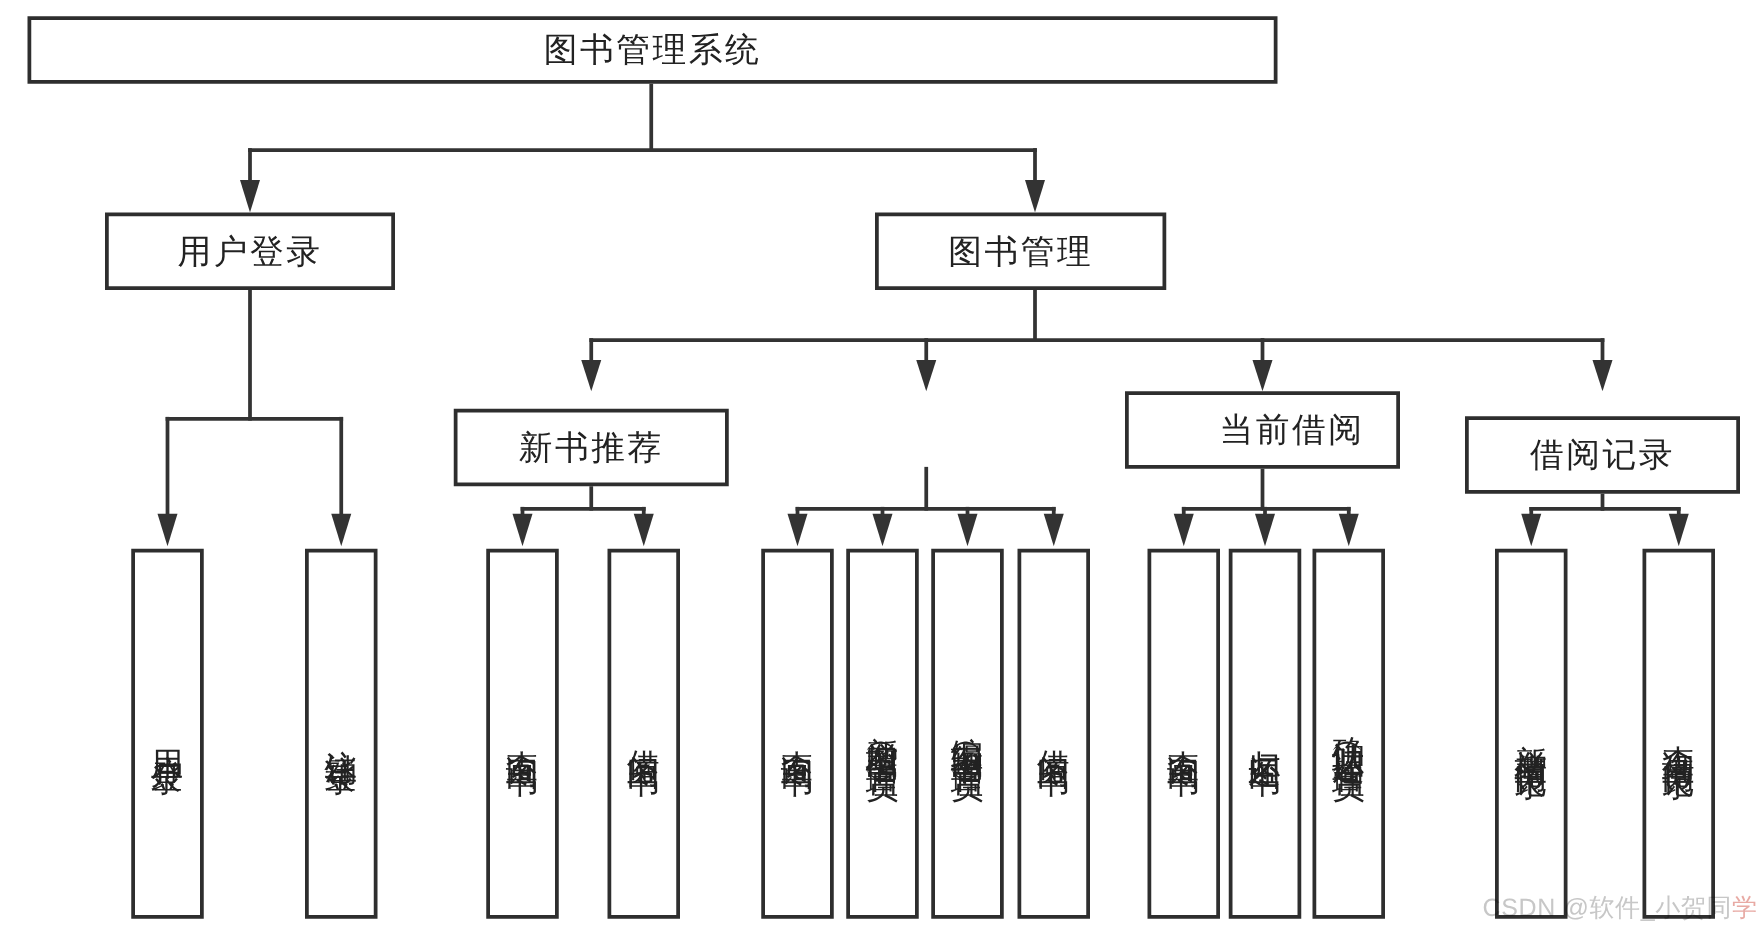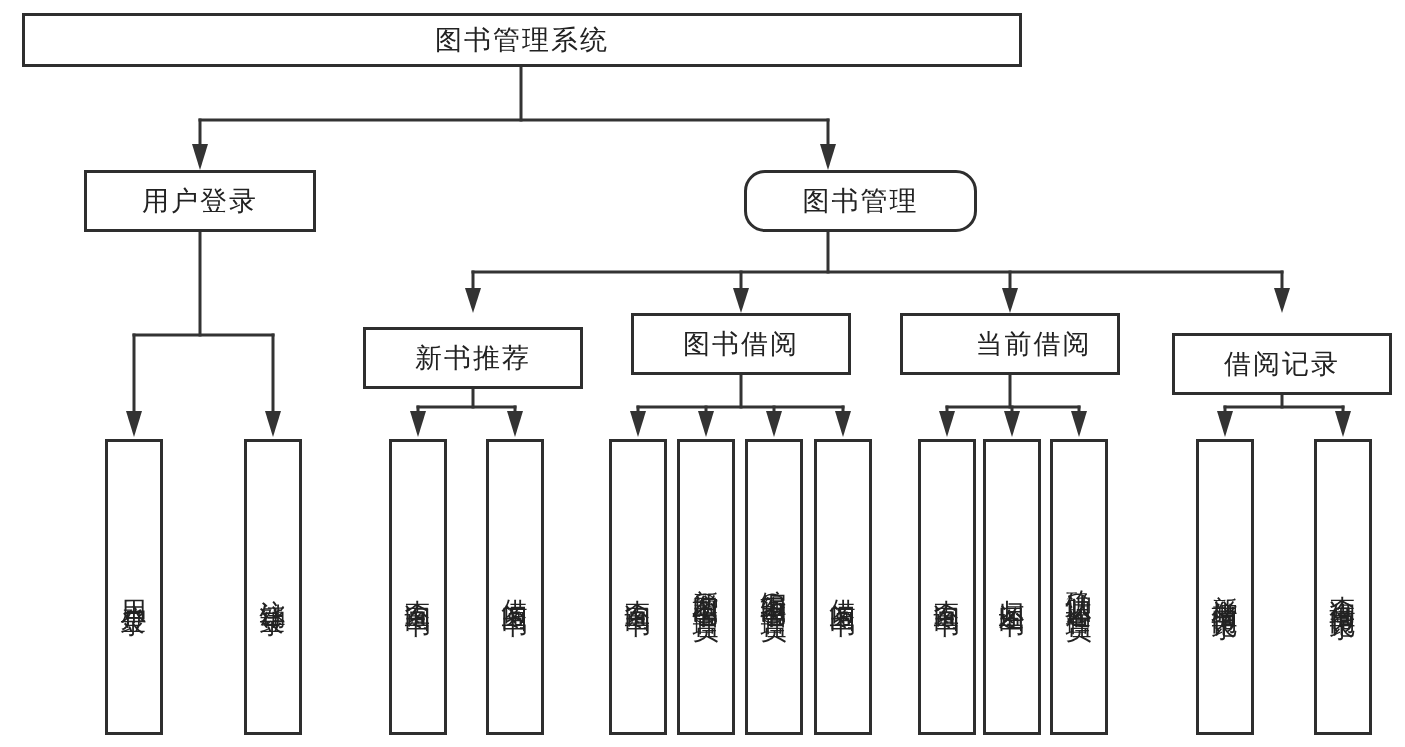--- a/index.html
+++ b/index.html
@@ -133,24 +133,23 @@
       <line x1="1225" y1="407" x2="1225" y2="414"></line>
       <line x1="1343" y1="407" x2="1343" y2="414"></line>
       <polygon points="1217,411 1233,411 1225,437"></polygon>
       <polygon points="1335,411 1351,411 1343,437"></polygon>
     </g>
   </svg>
 
   <div class="hnode" style="left:22px; top:13px; width:1000px; height:54px;">图书管理系统</div>
 
   <div class="hnode" style="left:84px; top:170px; width:232px; height:62px;">用户登录</div>
-  <div class="hnode" style="left:744px; top:170px; width:233px; height:62px;border-radius:21px;">图书管理</div>
+  <div class="hnode" style="left:700px; top:170px; width:233px; height:62px;">图书管理</div>
 
   <div class="hnode" style="left:363px; top:313px; width:220px; height:62px;margin-top:14px;">新书推荐</div>
-  <div class="hnode" style="left:631px; top:313px; width:220px; height:62px;">图书借阅</div>
   <div class="hnode" style="left:900px; top:313px; width:220px; height:62px;padding-left:47px;">当前借阅</div>
   <div class="hnode" style="left:1172px; top:313px; width:220px; height:62px;margin-top:20px;">借阅记录</div>
 
   <div class="vnode" style="left:105px;">用户登录</div>
   <div class="vnode" style="left:244px;">注销登录</div>
 
   <div class="vnode" style="left:389px;">查询图书</div>
   <div class="vnode" style="left:486px;">借阅图书</div>
 
   <div class="vnode" style="left:609px;">查询图书</div>
@@ -158,14 +157,15 @@
   <div class="vnode" style="left:745px;">编辑图书（管理员）</div>
   <div class="vnode" style="left:814px;">借阅图书</div>
 
   <div class="vnode" style="left:918px;">查询图书</div>
   <div class="vnode" style="left:983px;">归还图书</div>
   <div class="vnode" style="left:1050px;">确认归还（管理员）</div>
 
   <div class="vnode" style="left:1196px;">新增借阅记录</div>
   <div class="vnode" style="left:1314px;">查询借阅记录</div>
 
+  <div class="watermark"><span>CSDN @软件_小贺同</span><span class="wm-accent">学</span></div>
 
 </div>
 
 </body></html>

